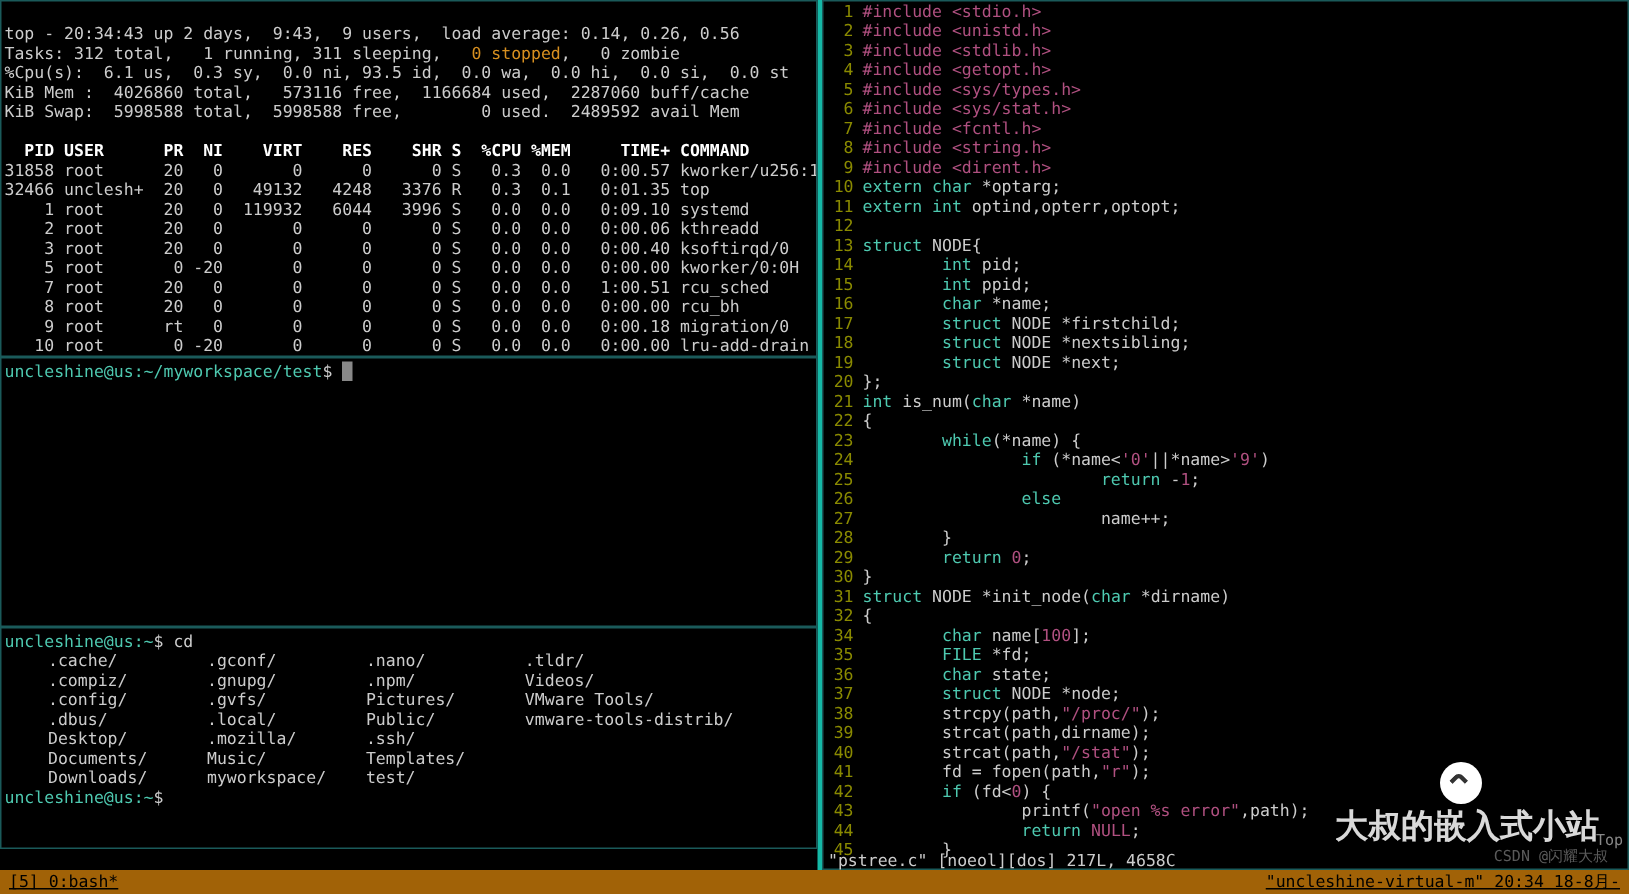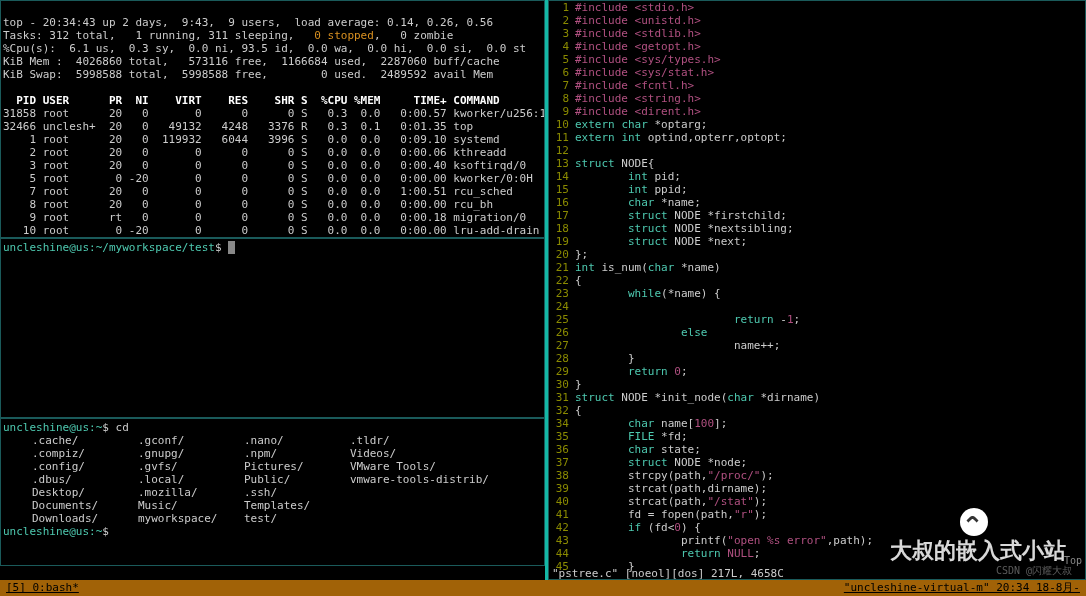--- a/index.html
+++ b/index.html
@@ -168,20 +168,21 @@
         <div class="code-line">
           <span class="lineno">22</span>
           <span class="code">{</span>
         </div>
         <div class="code-line">
           <span class="lineno">23</span>
           <span class="code">        <span class="kw">while</span>(*name) {</span>
         </div>
         <div class="code-line">
           <span class="lineno">24</span>
+          <span class="code">                <span class="kw">if</span> (*name&lt;<span class="str">'0'</span>||*name&gt;<span class="str">'9'</span>)</span>
         </div>
         <div class="code-line">
           <span class="lineno">25</span>
           <span class="code">                        <span class="kw">return</span> -<span class="num">1</span>;</span>
         </div>
         <div class="code-line">
           <span class="lineno">26</span>
           <span class="code">                <span class="kw">else</span></span>
         </div>
         <div class="code-line">

